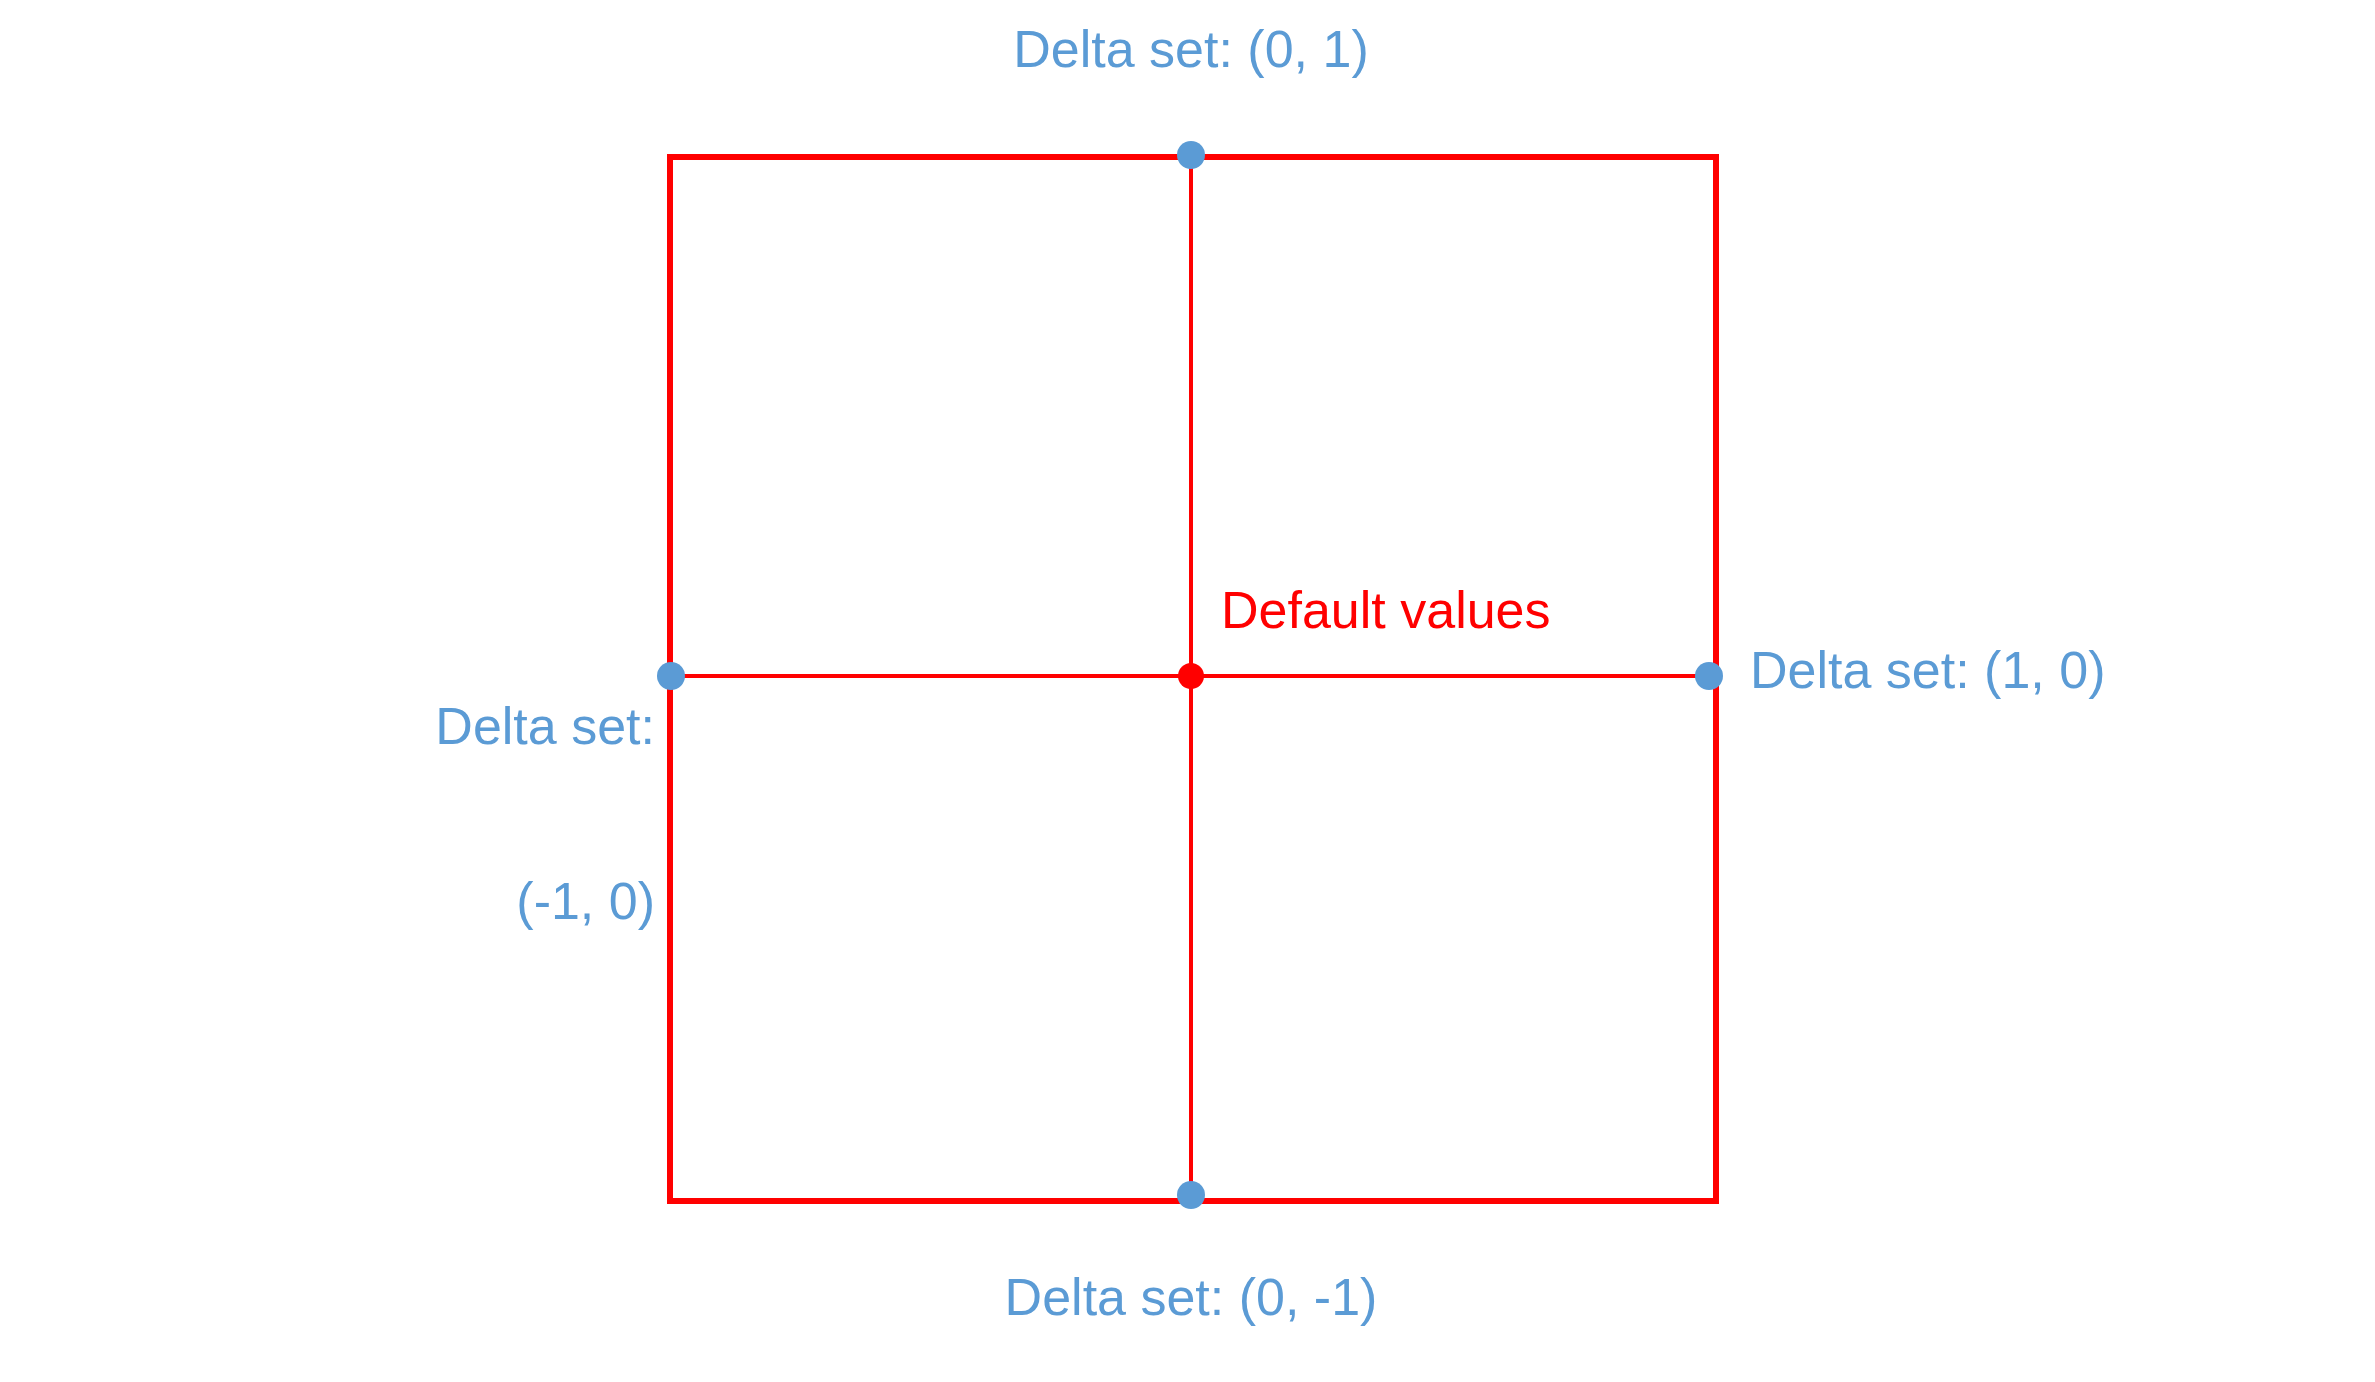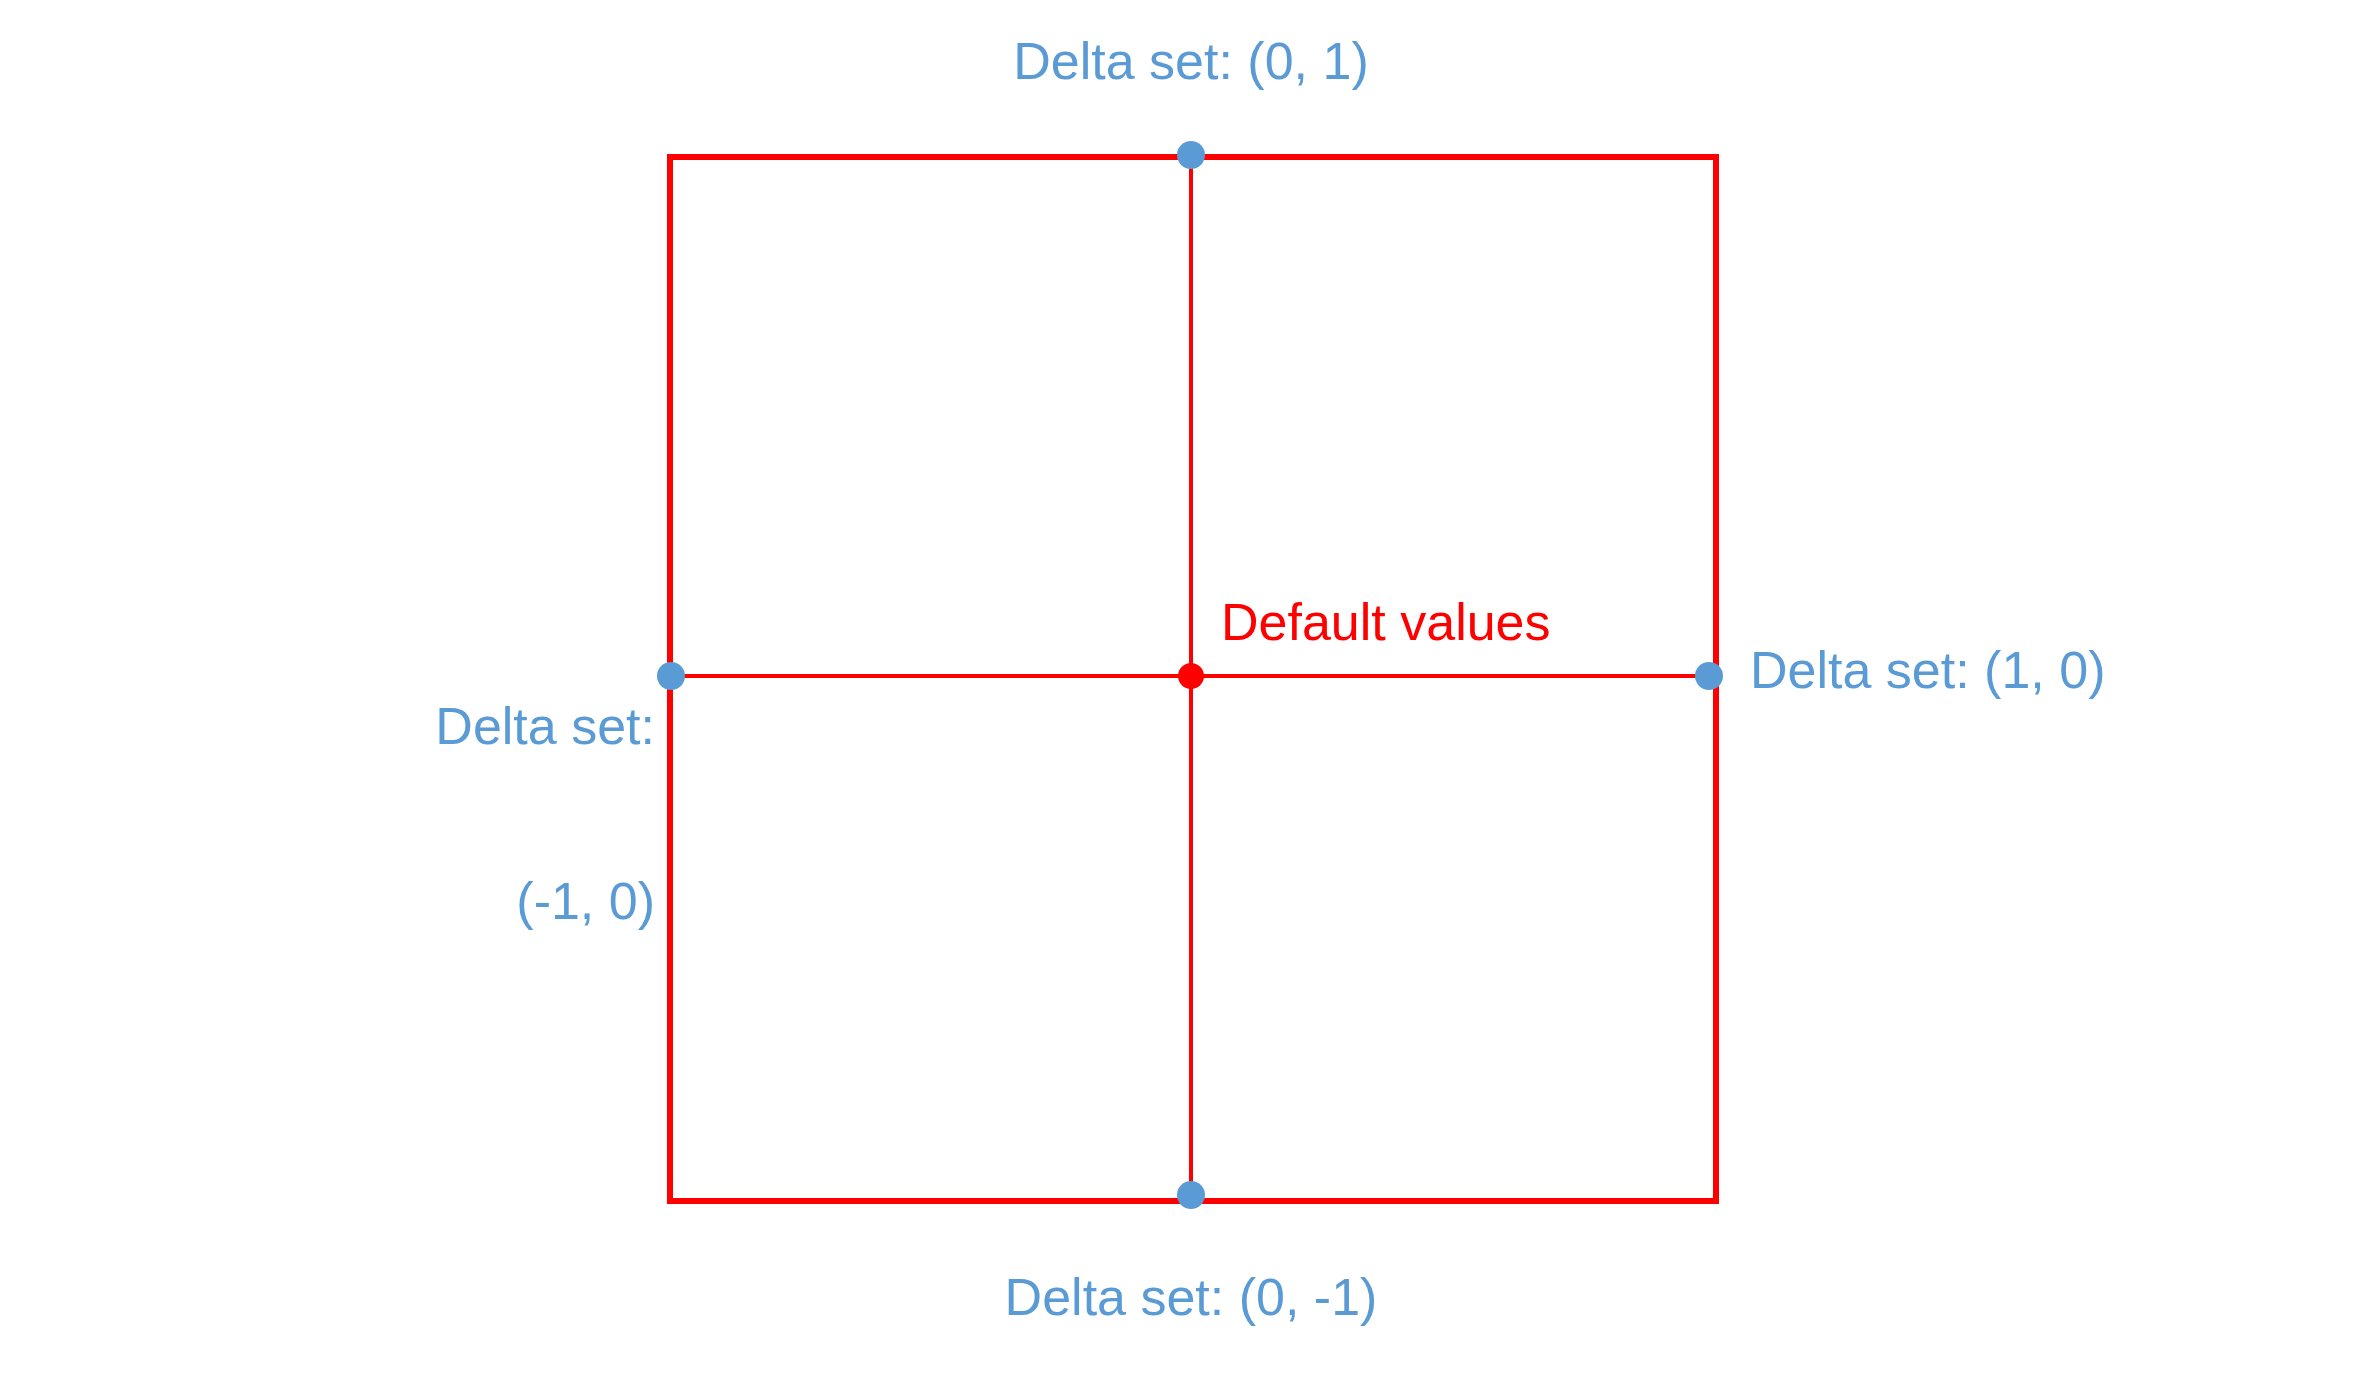--- a/index.html
+++ b/index.html
@@ -75,21 +75,21 @@
     font-size: 52px;
     line-height: 1.12;
     white-space: pre;
     color: #5B9BD5;
     letter-spacing: 0px;
   }
   .label-red { color: #FF0000; }
 
   .label-top {
     left: 1191px;
-    top: 32px;
+    top: 20px;
     transform: translateX(-50%);
     text-align: center;
   }
   .label-bottom {
     left: 1191px;
     top: 1232px;
     transform: translateX(-50%);
     text-align: center;
     margin-top: 36px;
   }
@@ -100,21 +100,21 @@
   }
   .label-left {
     right: 1720px;
     top: 581px;
     text-align: right;
     margin-left: 8px;
   }
   .label-left .line { display: block; }
   .label-center {
     left: 1221px;
-    top: 593px;
+    top: 581px;
     text-align: left;
   }
 </style>
 </head>
 <body>
 
 <div id="stage">
 
   <div class="square-outline"></div>
 

